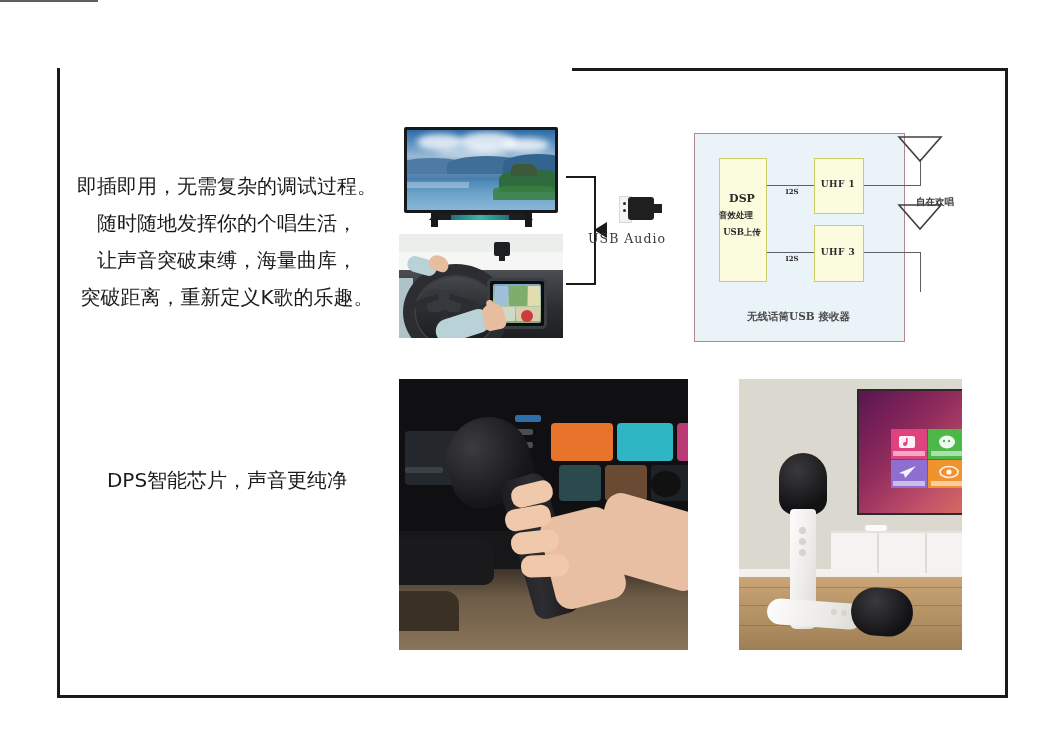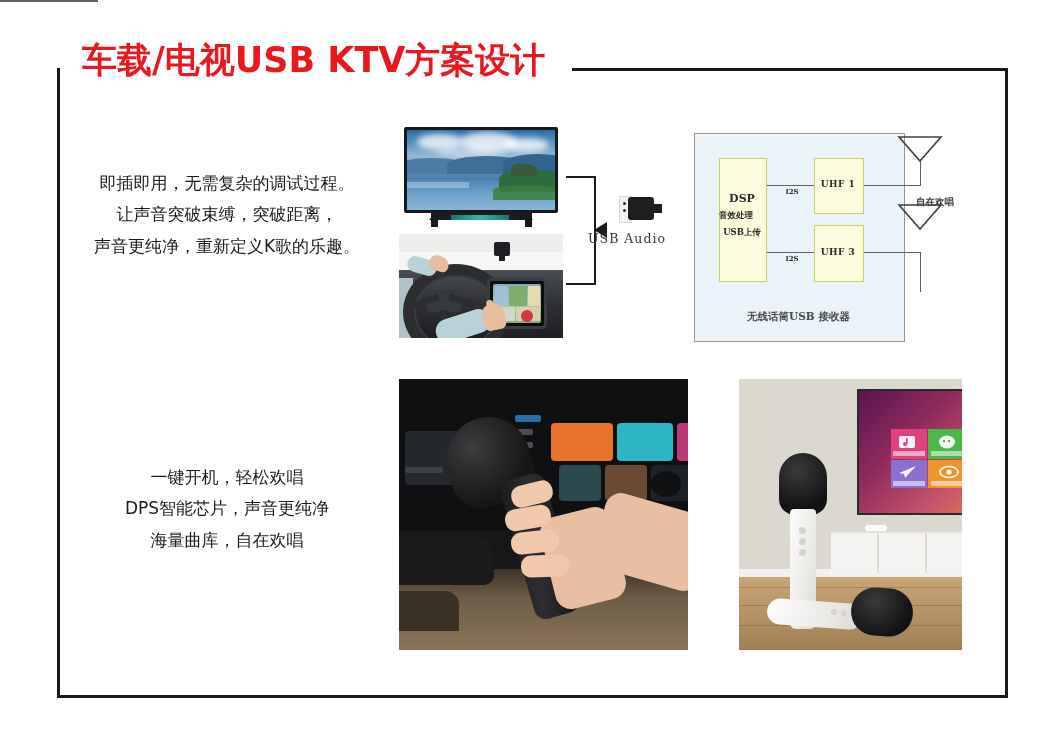--- a/index.html
+++ b/index.html
@@ -26,21 +26,21 @@
     color:#e8191e;
     font-family:"DejaVu Sans","Liberation Sans",sans-serif;
     white-space:nowrap;
     line-height:1;
   }
 
   
   .para{
     position:absolute;
     text-align:center;
-    font-size:17px;
+    font-size:20px;
     color:#1b1b1b;
     line-height:1.85;
     font-family:"DejaVu Sans","Liberation Sans",sans-serif;
     white-space:nowrap;
   }
   #para-top{left:72px;top:168px;width:310px;}
   #para-bottom{left:72px;top:462px;width:310px;}
 
   
   #tv-photo{position:absolute;left:399px;top:125px;width:164px;height:105px;overflow:hidden;background:#fff;}
@@ -164,32 +164,30 @@
 </head>
 <body>
 
 <div id="slide">
 
   <div class="frame-left"></div>
   <div class="frame-bottom"></div>
   <div class="frame-right"></div>
   <div class="frame-top"></div>
 
-  <div id="title">车载/电视USB KTV方案设计</div>
 
   <div id="para-top" class="para">
     <div>即插即用，无需复杂的调试过程。</div>
-    <div>让声音突破束缚，突破距离，</div>
-    <div>声音更纯净，重新定义K歌的乐趣。</div>
+    <div>随时随地发挥你的个唱生活，</div>
+    <div>让声音突破束缚，海量曲库，</div>
+    <div>突破距离，重新定义K歌的乐趣。</div>
   </div>
 
   <div id="para-bottom" class="para">
-    <div>一键开机，轻松欢唱</div>
     <div>DPS智能芯片，声音更纯净</div>
-    <div>海量曲库，自在欢唱</div>
   </div>
 
   <div id="tv-photo" class="photo">
     <div class="tv-bezel"></div>
     <div class="tv-screen">
       <div class="tv-cloud" style="left:10px;top:4px;width:46px;height:16px;"></div>
       <div class="tv-cloud" style="left:52px;top:2px;width:58px;height:20px;"></div>
       <div class="tv-cloud" style="left:96px;top:8px;width:46px;height:14px;"></div>
       <div class="tv-cloud" style="left:30px;top:16px;width:70px;height:12px;opacity:.55;"></div>
       <div class="tv-hill" style="left:-10px;top:28px;width:70px;height:16px;background:#4e7ba3;"></div>

